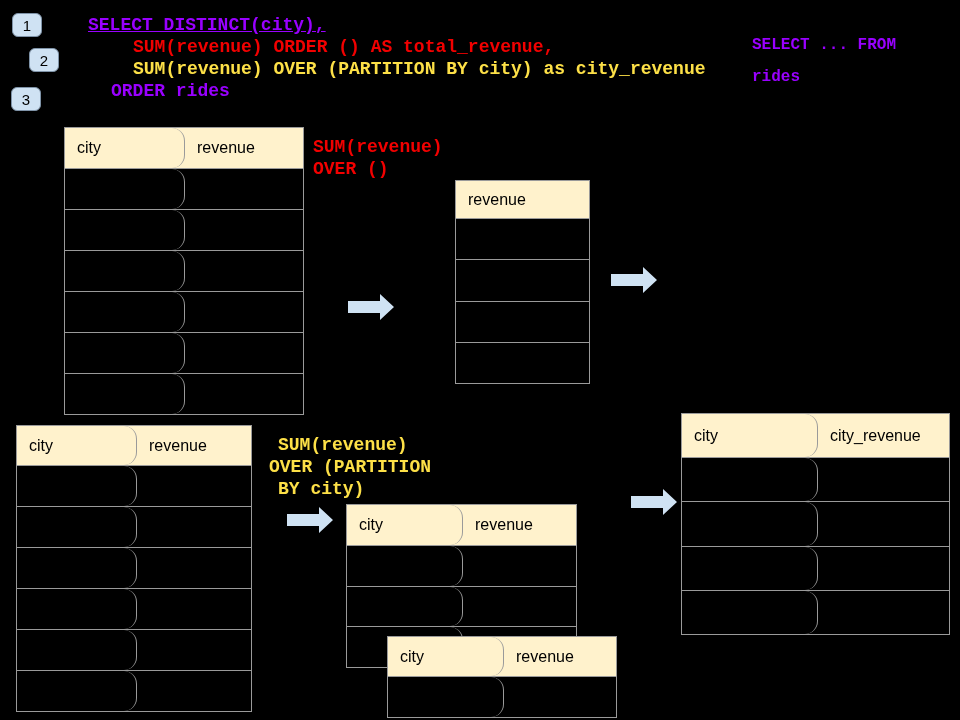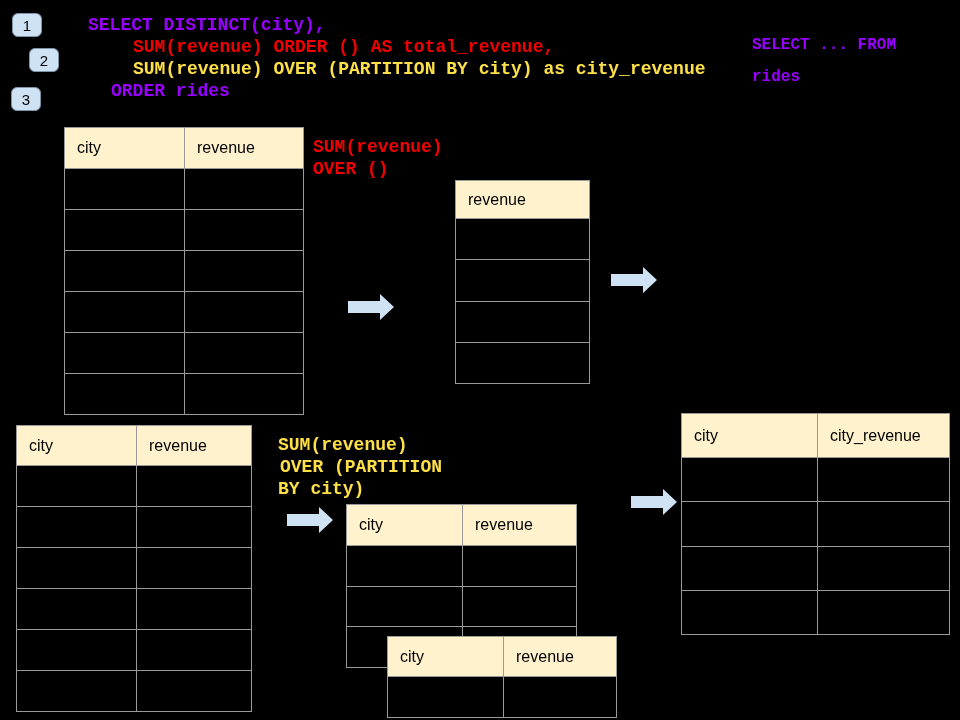--- a/index.html
+++ b/index.html
@@ -59,21 +59,21 @@
     border-bottom: 1px solid #9a9a9a;
     box-sizing: border-box;
   }
   .tr {
     display: flex;
     flex: 1;
     border-bottom: 1px solid #9a9a9a;
     box-sizing: border-box;
   }
   .tr:last-child { border-bottom: none; }
-  .th, .td { box-sizing: border-box; }
+  .th, .td { box-sizing: border-box; border-radius: 13px; }
   .th {
     color: #000;
     font-size: 16px;
     display: flex;
     align-items: center;
     padding-left: 12px;
   }
   .c1 { flex: none; border-right: 1px solid #9a9a9a; }
   .c2 { flex: 1; }
   .full { flex: 1; }
@@ -83,33 +83,33 @@
 </style>
 </head>
 <body>
 
 <div class="stage">
 
   <div class="badge" style="left:12px; top:13px;">1</div>
   <div class="badge" style="left:29px; top:48px;">2</div>
   <div class="badge" style="left:11px; top:87px;">3</div>
 
-  <div class="mono code18 purple" style="left:88px; top:14px;">SELECT DISTINCT(city),</div>
+  <div class="mono code18 purple" style="left:88px; top:14px;text-decoration:underline;">SELECT DISTINCT(city),</div>
   <div class="mono code18 red" style="left:133px; top:36px;">SUM(revenue) ORDER () AS total_revenue,</div>
   <div class="mono code18 green" style="left:133px; top:58px;">SUM(revenue) OVER (PARTITION BY city) as city_revenue</div>
   <div class="mono code18 purple" style="left:111px; top:80px;">ORDER rides</div>
 
   <div class="mono code16 purple" style="left:752px; top:35px;">SELECT ... FROM</div>
   <div class="mono code16 purple" style="left:752px; top:67px;">rides</div>
 
   <div class="mono code18 red" style="left:313px; top:136px;">SUM(revenue)</div>
   <div class="mono code18 red" style="left:313px; top:158px;">OVER ()</div>
 
   <div class="mono code18 green" style="left:278px; top:434px;">SUM(revenue)</div>
-  <div class="mono code18 green" style="left:280px; top:456px;text-align:center;">OVER (PARTITION</div>
+  <div class="mono code18 green" style="left:269px; top:456px;text-align:center;">OVER (PARTITION</div>
   <div class="mono code18 green" style="left:278px; top:478px;">BY city)</div>
 
   <div class="tbl" style="left:64px; top:127px; width:240px; height:288px;">
     <div class="thead" style="height:41px;">
       <div class="th c1" style="width:120px;">city</div>
       <div class="th c2">revenue</div>
     </div>
     <div class="tr">
         <div class="td c1" style="width:120px;"></div>
         <div class="td c2"></div>

